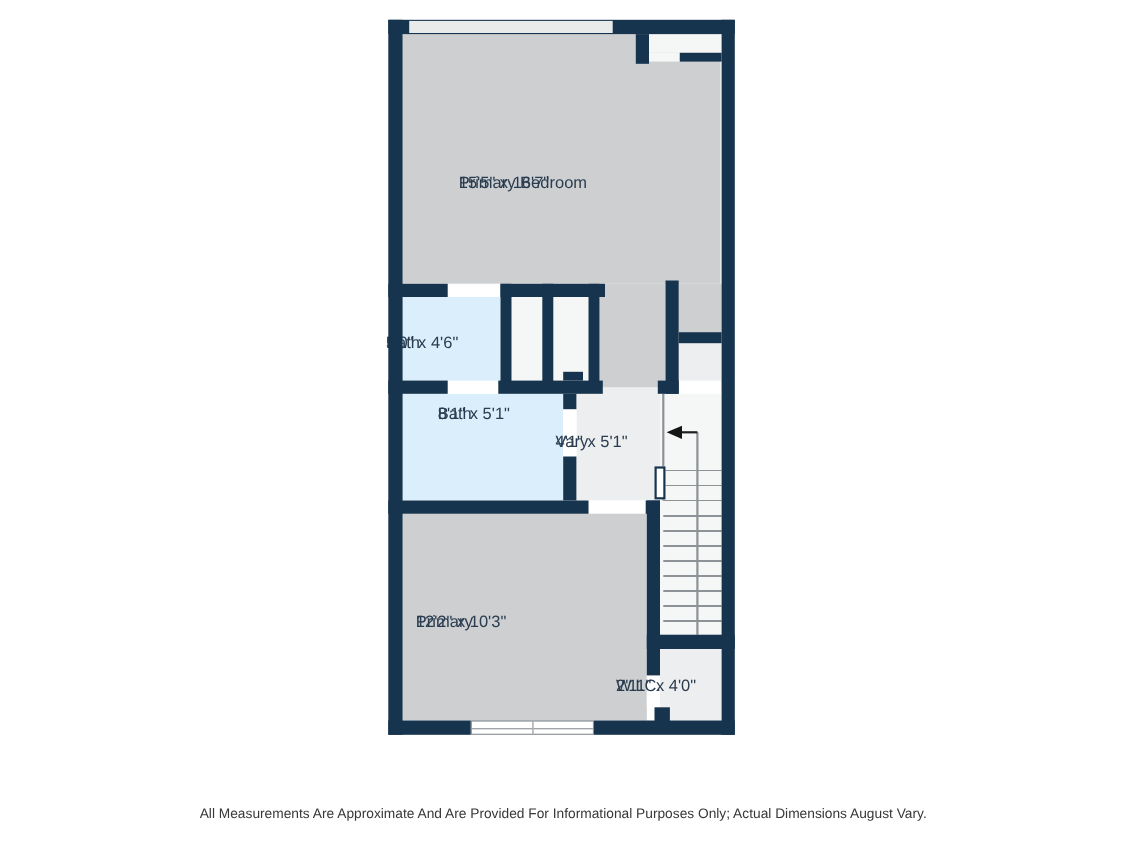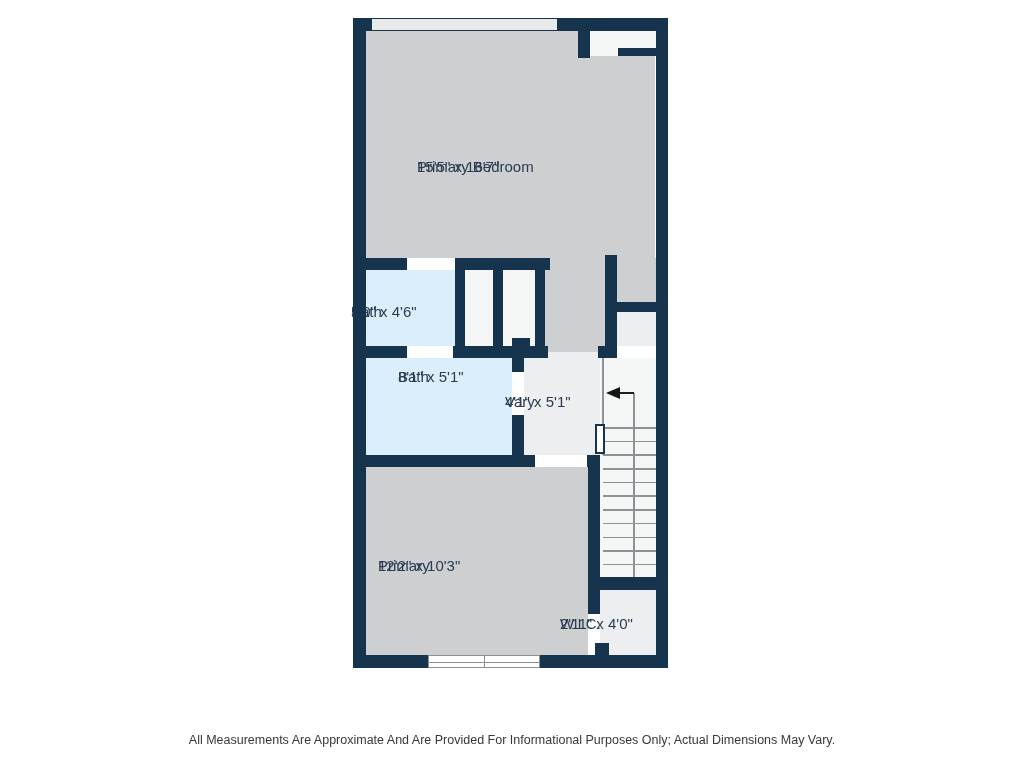--- a/index.html
+++ b/index.html
@@ -125,13 +125,13 @@
     <div>Primary</div>
     <div>12'2" x 10'3"</div>
   </div>
   <div class="room-label" style="left:560px;top:613px;width:140px">
     <div>W.I.C.</div>
     <div>2'11" x 4'0"</div>
   </div>
 
 </div>
 
-<div class="footer">All Measurements Are Approximate And Are Provided For Informational Purposes Only; Actual Dimensions May Vary.</div>
+<div class="footer">All Measurements Are Approximate And Are Provided For Informational Purposes Only; Actual Dimensions August Vary.</div>
 
 </body></html>

